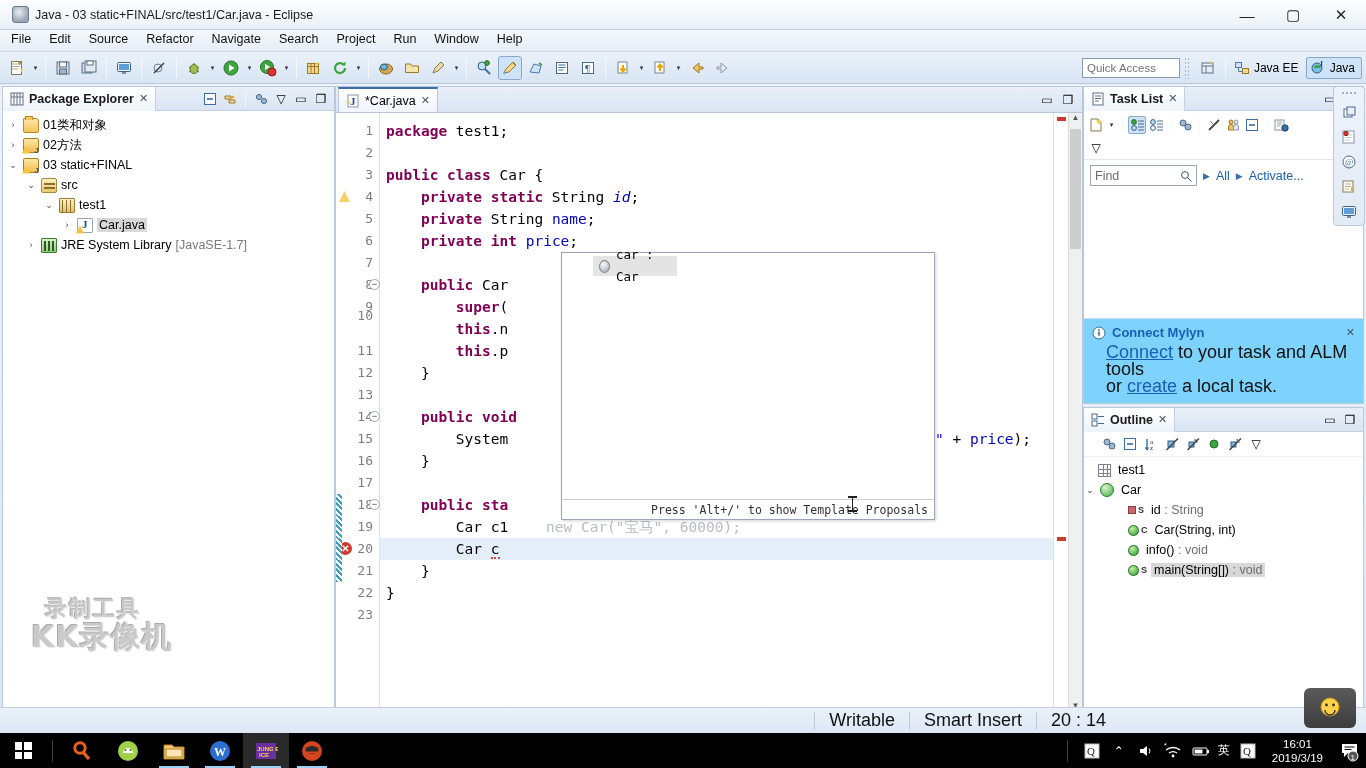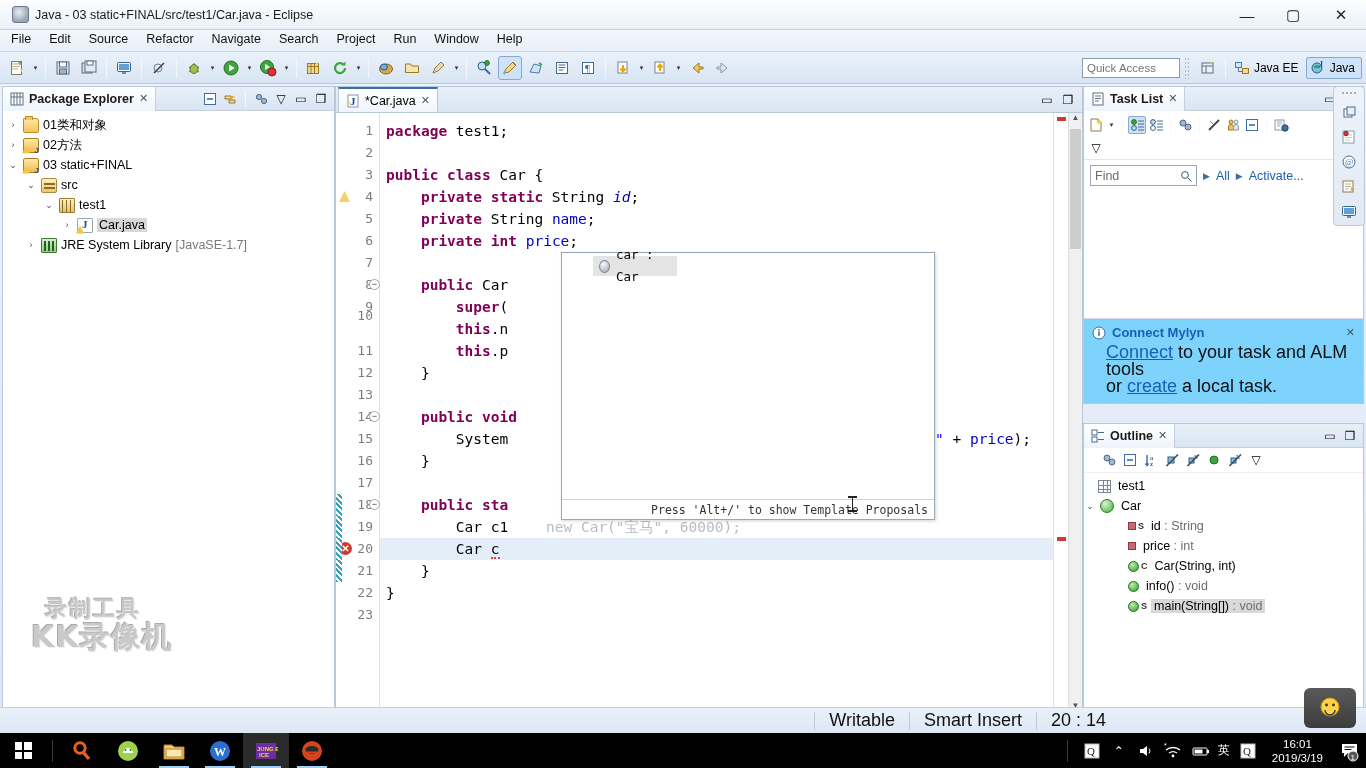--- a/index.html
+++ b/index.html
@@ -182,21 +182,21 @@
      font-size:12.5px; color:#6c6c6c; }
   .tl-link { color:#1a5fb4; font-size:12.5px; }
   .tl-empty { flex:1; background:#fff; }
   .mylyn { border-top:1px solid #cfd8e4; background:#7dd3fc; padding:6px 8px 8px 8px; }
   .mylyn-h { display:flex; align-items:center; gap:6px; color:#1a5fb4; font-weight:bold;
      font-size:13px; }
   .mylyn-x { margin-left:auto; color:#46566a; font-weight:normal; font-size:11px;}
   .mylyn-b { font-size:18px; margin-top:4px; line-height:17px; padding-left:14px; color:#111; }
   .lnk { color:#1a5fb4; text-decoration:underline; }
 
-  .outline { flex:1; margin-top:19px; }
+  .outline { flex:1; margin-top:3px; }
   .ol-toolbar { background:#fff; display:flex; align-items:center; gap:3px;
      padding:3px 4px 3px 16px; border-bottom:1px solid #f0f0f0;}
   .ol-body { flex:1; background:#fff; padding-top:3px; overflow:hidden; font-size:12.5px;}
   .orow { height:20px; display:flex; align-items:center; gap:4px; }
   .orow.sel > .olabel { background:#d8d8d8; }
   .olabel { padding:0 3px; }
   .otype { color:#6e6e6e; }
   .dot-green{width:11px;height:11px;border-radius:50%;
      background:radial-gradient(circle at 35% 30%,#bff0a8,#2f9c2f);border:1px solid #1f6b1f;flex:none;}
   .sq-blue{width:8px;height:8px;background:#c86a72;border:1px solid #8c3b43;flex:none;}
@@ -852,24 +852,20 @@
                 <span class="arrow" style="margin-left: -14px;">⌄</span>
                 <span class="ic-class"></span>
                 <span class="olabel"><span>Car</span></span>
               </div>
               <div class="orow" style="padding-left: 44px;">
                 <span class="sq-blue"></span>
                 <span class="sup">S</span>
                 <span class="olabel"><span>id</span><span class="otype"> : String</span></span>
               </div>
               <div class="orow" style="padding-left: 44px;">
-                <span class="sq-blue"></span>
-                <span class="olabel"><span>price</span><span class="otype"> : int</span></span>
-              </div>
-              <div class="orow" style="padding-left: 44px;">
                 <span class="dot-green"></span>
                 <span class="sup">C</span>
                 <span class="olabel"><span>Car(String, int)</span></span>
               </div>
               <div class="orow" style="padding-left: 44px;">
                 <span class="dot-green"></span>
                 <span class="olabel"><span>info()</span><span class="otype"> : void</span></span>
               </div>
               <div class="orow sel" style="padding-left: 44px;">
                 <span class="dot-green"></span>

